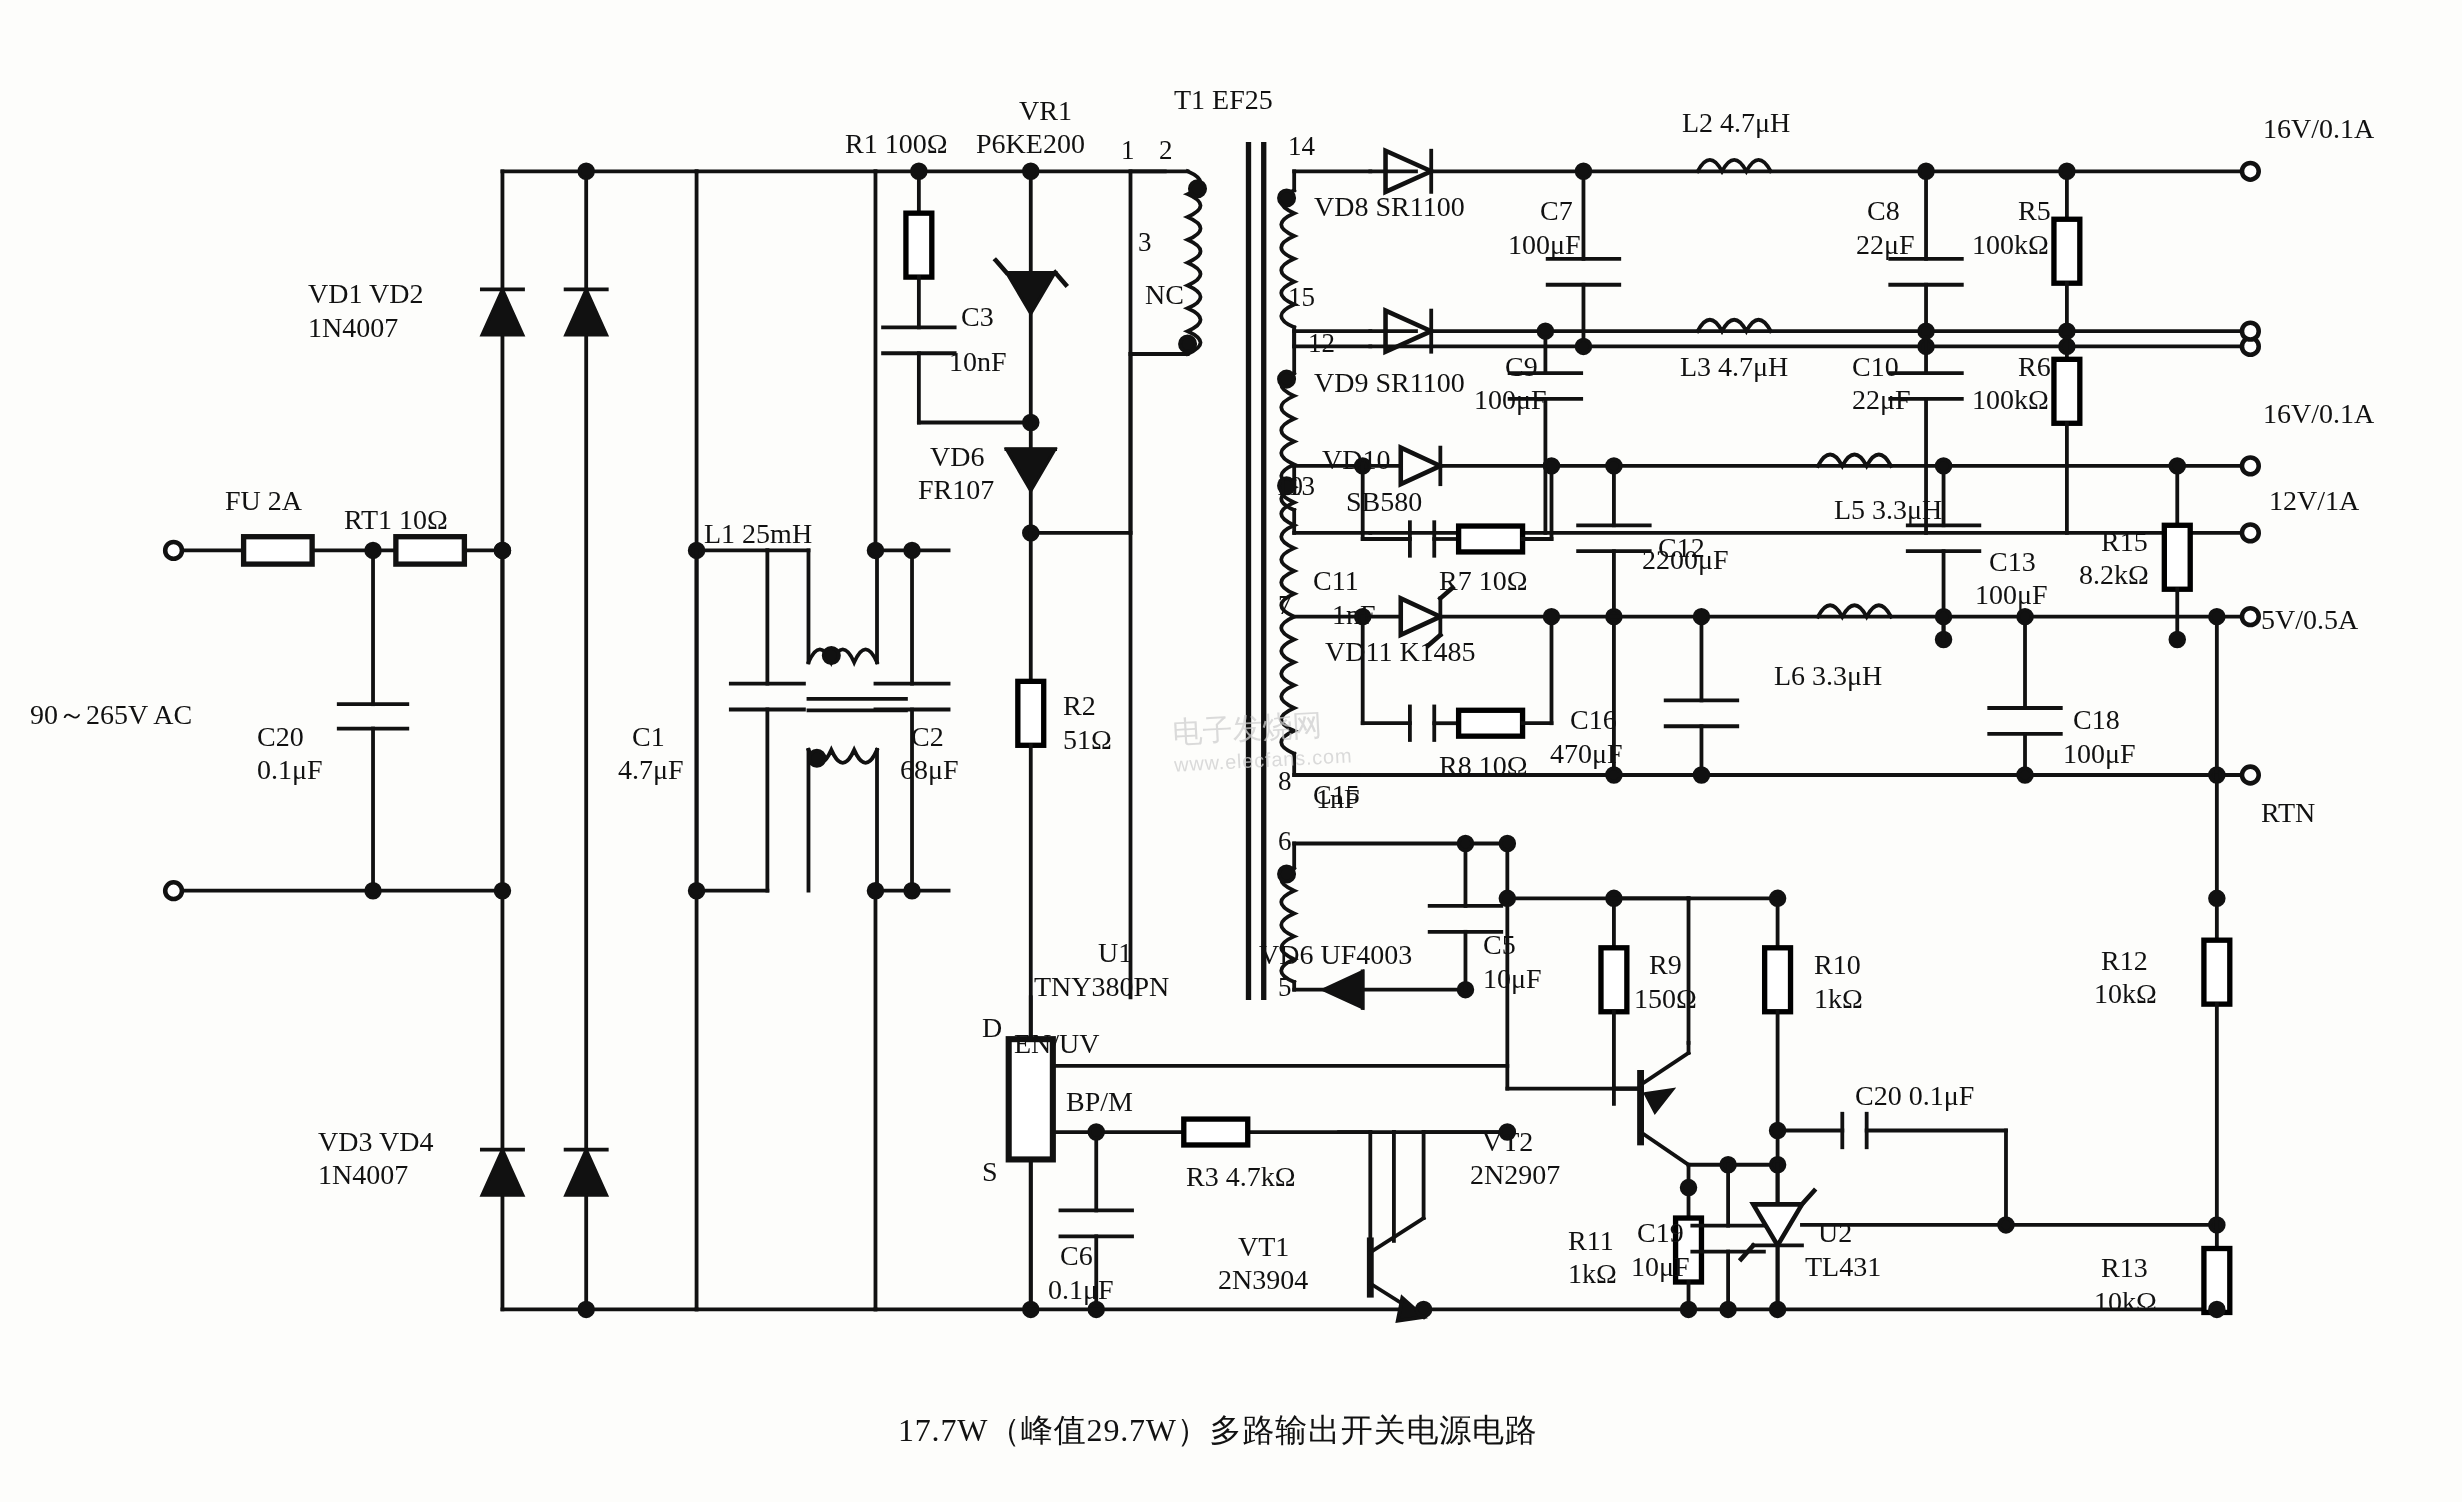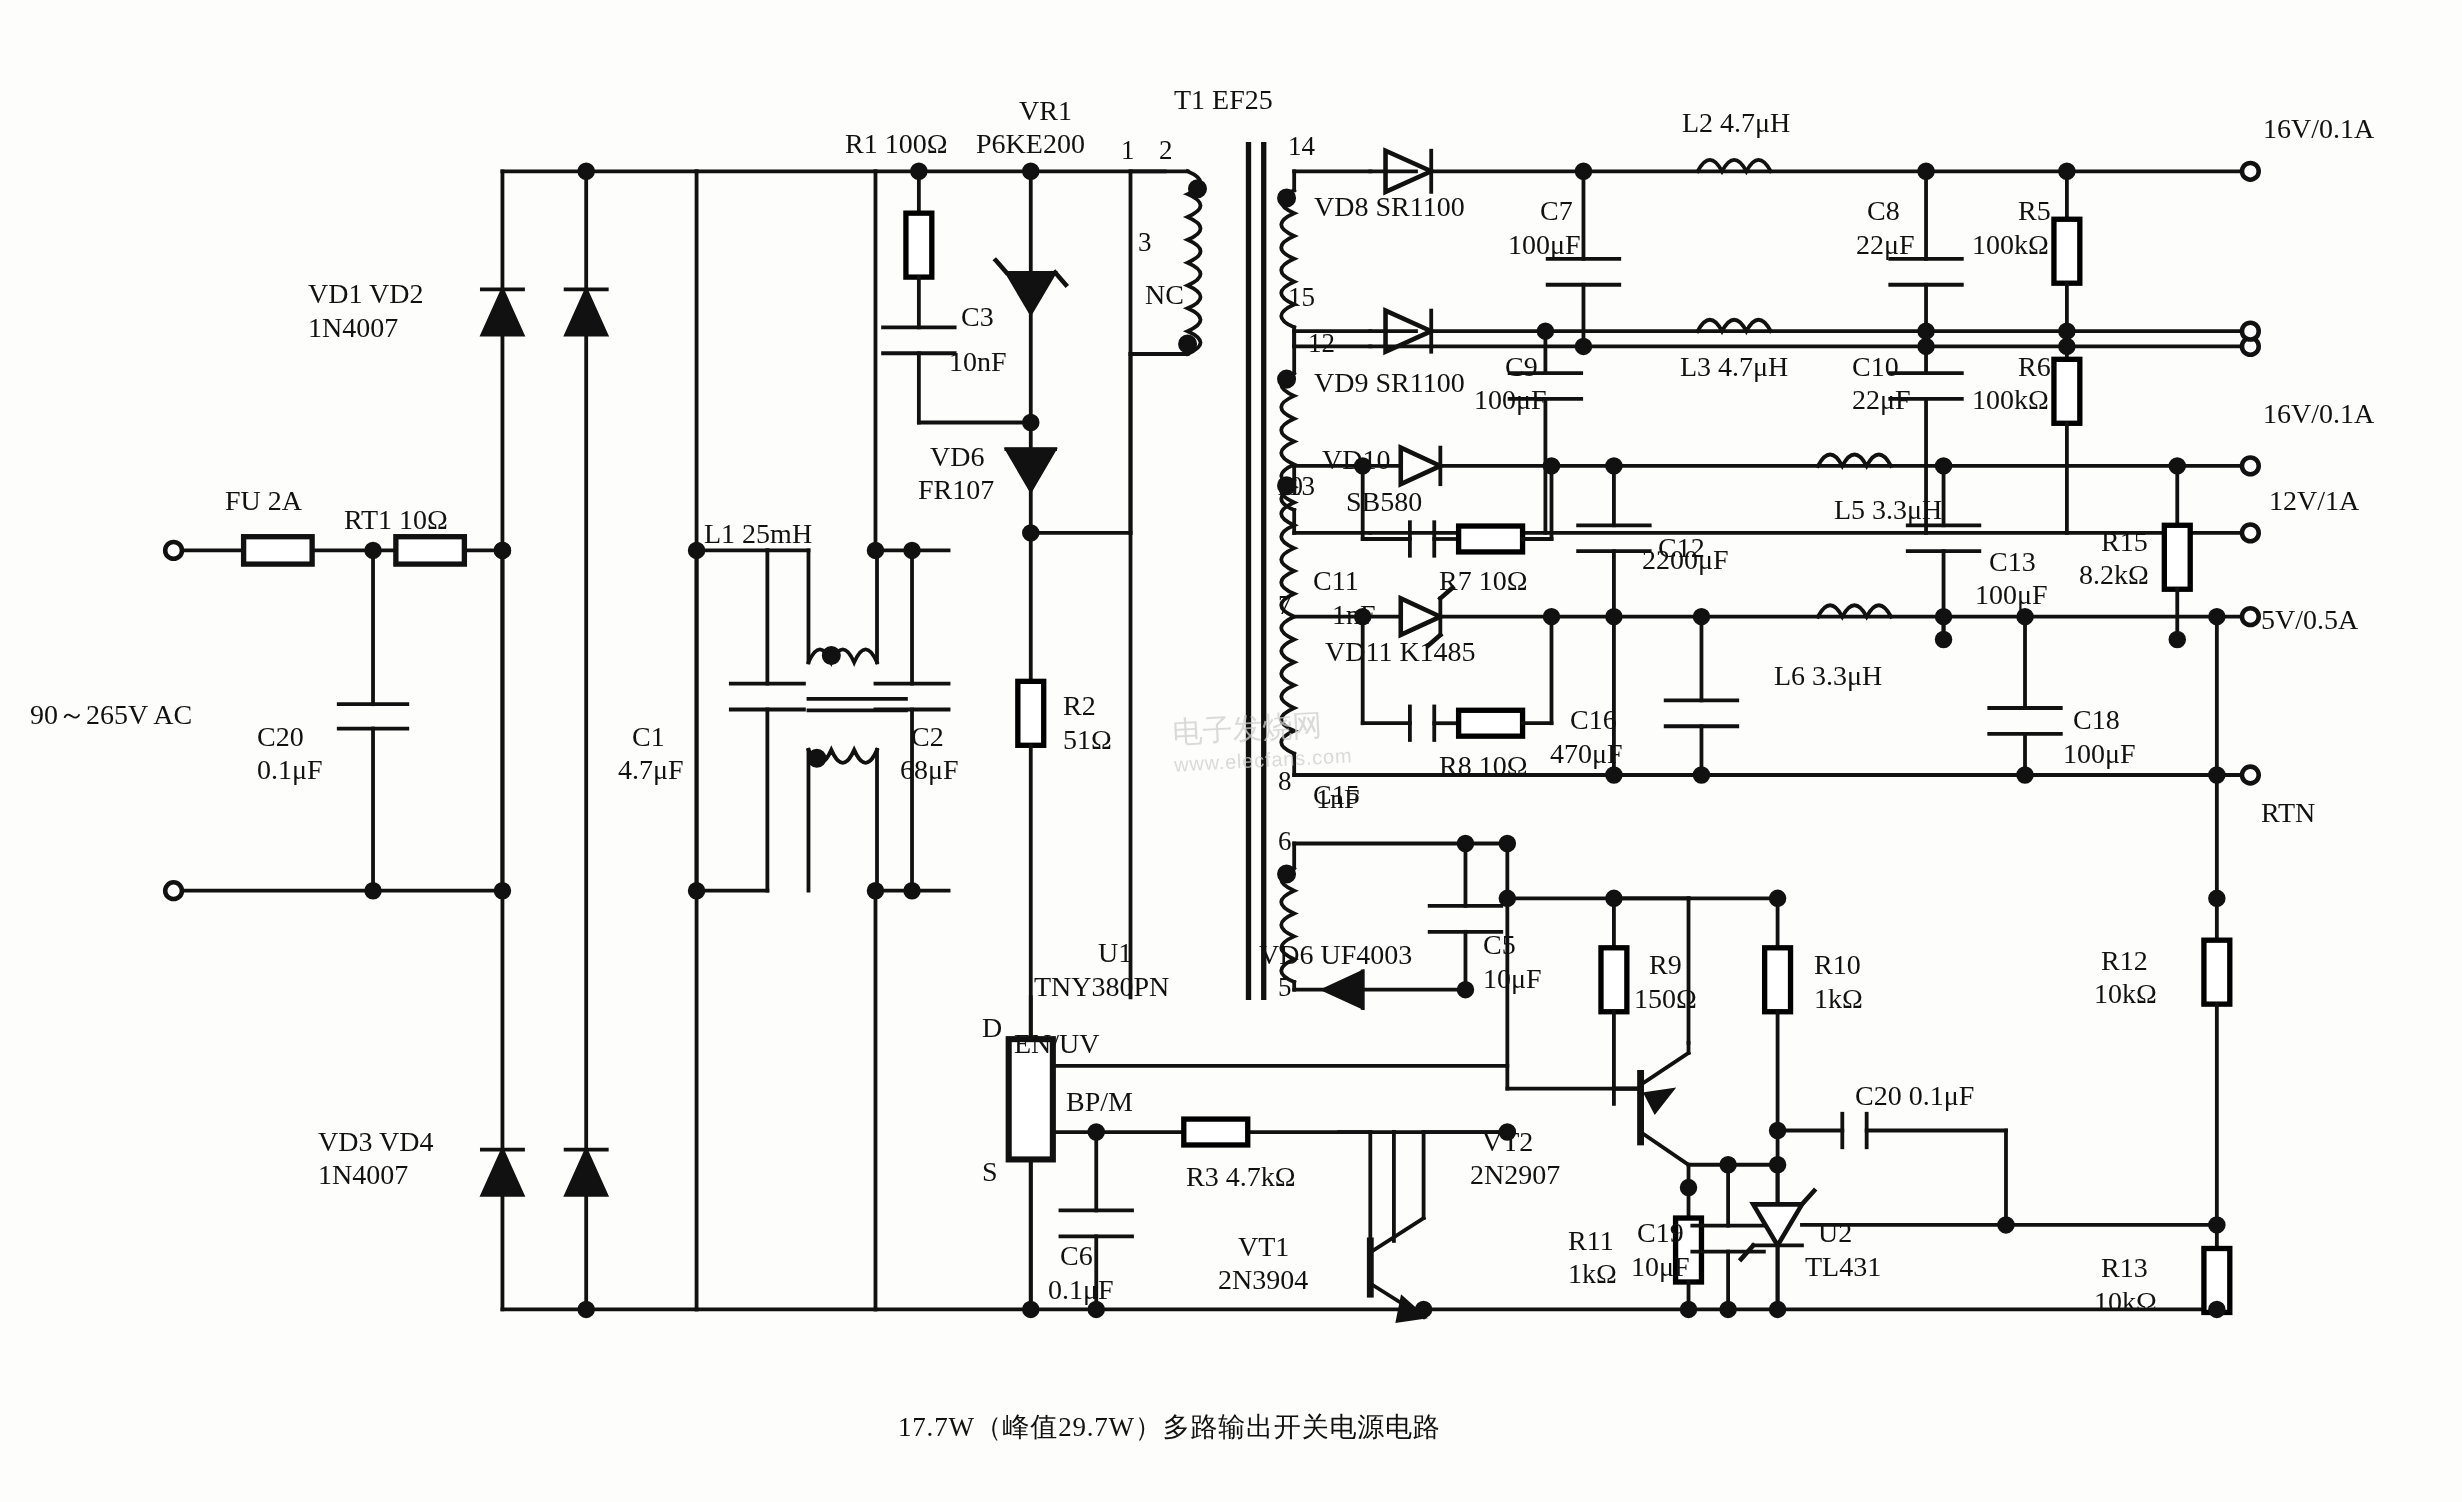--- a/index.html
+++ b/index.html
@@ -2,21 +2,21 @@
 <html style="font-size:12px"><head>
 <meta charset="utf-8">
 <style>
   html,body{margin:0;padding:0;background:#fff;}
   body{font-family:"Liberation Serif",serif;}
   #root{position:relative;width:2462px;height:1502px;background:#fdfdfb;overflow:hidden;}
   #sheet{position:absolute;inset:0;}
   .lbl{position:absolute;font-family:"Liberation Serif",serif;color:#111;white-space:nowrap;line-height:1.08;}
   .s1{font-size:28px;}
   .s2{font-size:27px;}
-  .title{font-size:27px;letter-spacing:0.8px;}
+  .title{font-size:32px;letter-spacing:0.8px;}
   .wm{position:absolute;left:1173px;top:708px;font-size:30px;color:#cfcfcf;opacity:.75;font-family:"Liberation Sans",sans-serif;transform:rotate(-3deg);}
   .wm small{display:block;font-size:20px;letter-spacing:0.8px;}
 </style>
 </head>
 <body>
 
 <div id="root">
 
   <svg id="sheet" viewBox="0 0 3234 1973">
     <defs>

